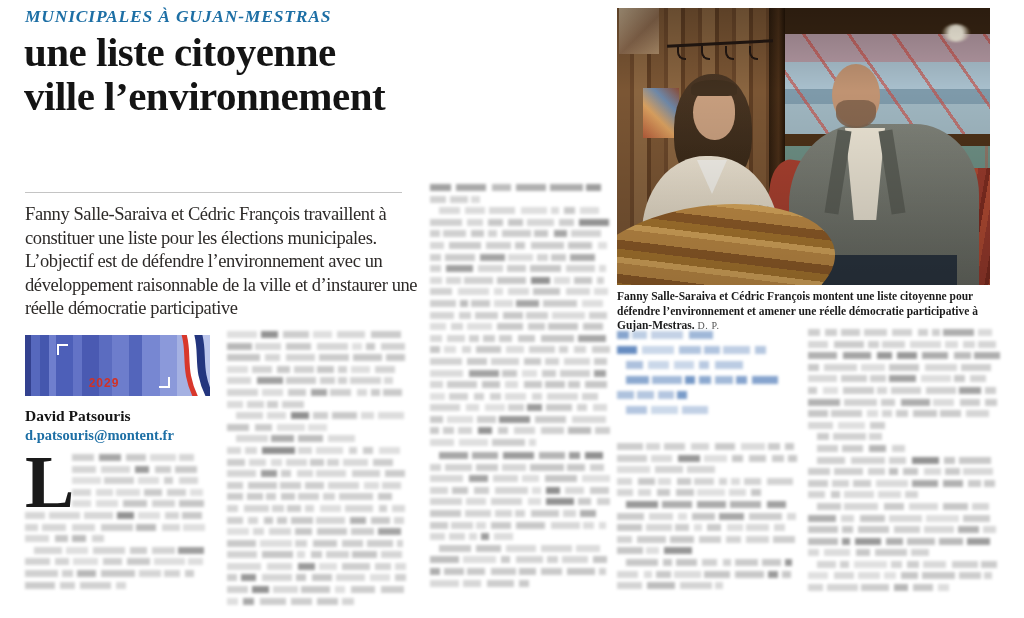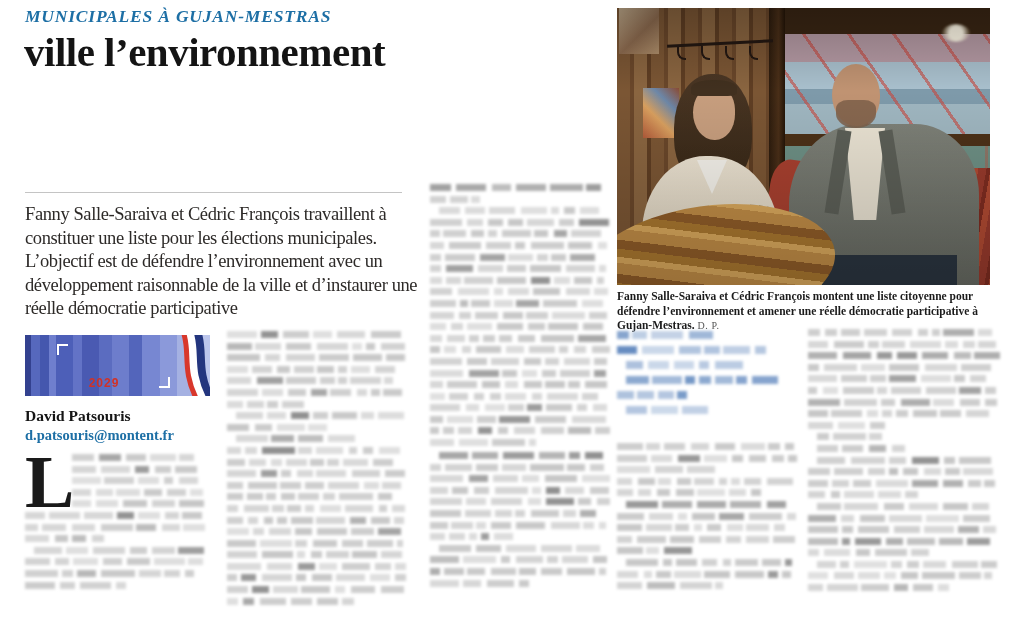--- a/index.html
+++ b/index.html
@@ -72,20 +72,21 @@
   .credit{font-weight:400;font-size:10px;color:#555;letter-spacing:.6px;}
 
   
   .blurcol{filter:blur(1.7px);}
 </style>
 </head>
 <body>
 
 <div class="abs kicker">MUNICIPALES À GUJAN-MESTRAS</div>
 <div class="abs headline">
+  <div>une liste citoyenne</div>
   <div>ville l’environnement</div>
 </div>
 <div class="abs rule"></div>
 <div class="abs standfirst">Fanny Salle-Saraiva et Cédric François travaillent à constituer une liste pour les élections municipales. L’objectif est de défendre l’environnement avec un développement raisonnable de la ville et d’instaurer une réelle démocratie participative</div>
 
 <div class="abs badge">
   <div class="badge-year">2029</div>
   <div class="bracket-tl"></div>
   <div class="bracket-br"></div>
   <svg class="badge-ribbon" viewBox="0 0 60 61">

